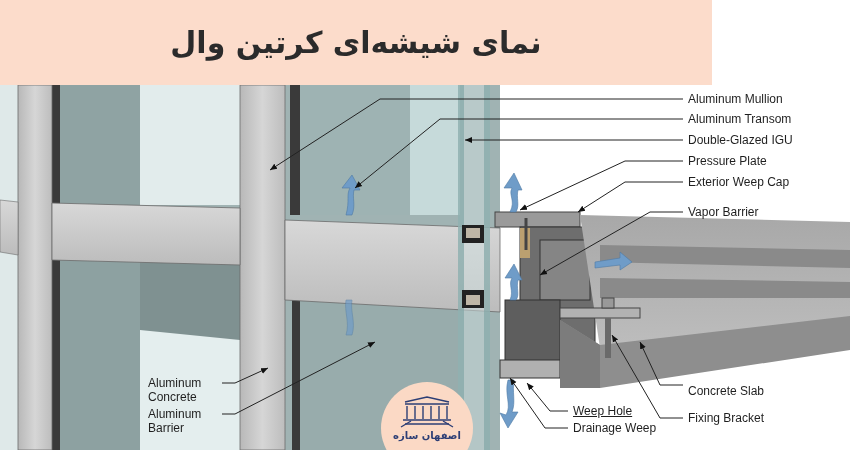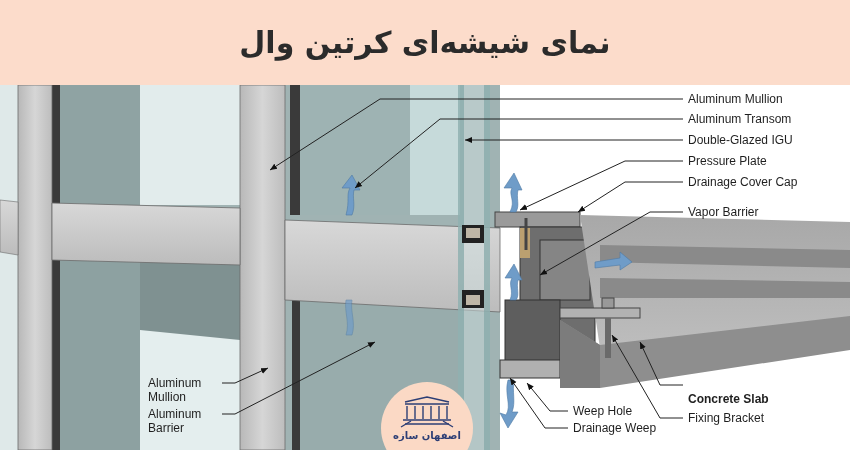--- a/index.html
+++ b/index.html
@@ -1,20 +1,20 @@
 <!DOCTYPE html>
 <html><head>
   <meta charset="utf-8">
   <style>
     * { margin: 0; padding: 0; box-sizing: border-box; }
     html, body { width: 850px; height: 450px; overflow: hidden; background: #ffffff; }
     body { position: relative; font-family: "Liberation Sans", sans-serif; }
 
     .header {
-      position: absolute; left: 0; top: 0; width: 850px; height: 85px;
+      position: absolute; left: 0; top: 0; width: 712px; height: 85px;
       background: #fcdccb;
       display: flex; align-items: center; justify-content: center;
     }
     .header-title {
       font-family: "DejaVu Sans", sans-serif;
       font-weight: bold; font-size: 30px; color: #2b2b2b;
       direction: rtl; letter-spacing: 0;
     }
 
     .stage { position: absolute; left: 0; top: 85px; width: 850px; height: 429px; overflow: hidden; }
@@ -140,31 +140,31 @@
       <polyline points="568,428 545,428 510,378" marker-end="url(#arr)"></polyline>
       <polyline points="222,383 235,383 268,368" marker-end="url(#arr)"></polyline>
       <polyline points="222,414 235,414 375,342" marker-end="url(#arr)"></polyline>
     </g>
   </svg>
 
   <div class="label" style="left:688px; top:7px;">Aluminum Mullion</div>
   <div class="label" style="left:688px; top:27px;">Aluminum Transom</div>
   <div class="label" style="left:688px; top:48px;">Double-Glazed IGU</div>
   <div class="label" style="left:688px; top:69px;">Pressure Plate</div>
-  <div class="label" style="left:688px; top:90px;">Drainage Cover Cap</div>
+  <div class="label" style="left:688px; top:90px;">Exterior Weep Cap</div>
   <div class="label" style="left:688px; top:120px;">Vapor Barrier</div>
-  <div class="label" style="left:688px; top:307px;font-weight:bold;">Concrete Slab</div>
+  <div class="label" style="left:688px; top:299px;">Concrete Slab</div>
   <div class="label" style="left:688px; top:326px;">Fixing Bracket</div>
 
-  <div class="label" style="left:573px; top:319px;">Weep Hole</div>
+  <div class="label" style="left:573px; top:319px;text-decoration:underline;">Weep Hole</div>
   <div class="label" style="left:573px; top:336px;">Drainage Weep</div>
 
   <div class="label label-left" style="left:148px; top:291px; width:66px;">
     <div>Aluminum</div>
-    <div>Mullion</div>
+    <div>Concrete</div>
   </div>
   <div class="label label-left" style="left:148px; top:322px; width:66px;">
     <div>Aluminum</div>
     <div>Barrier</div>
   </div>
 </div>
 
 <div class="badge">
   <svg width="56" height="34" viewBox="0 0 56 34">
     <g fill="none" stroke="#2c3e75" stroke-width="1.4">

